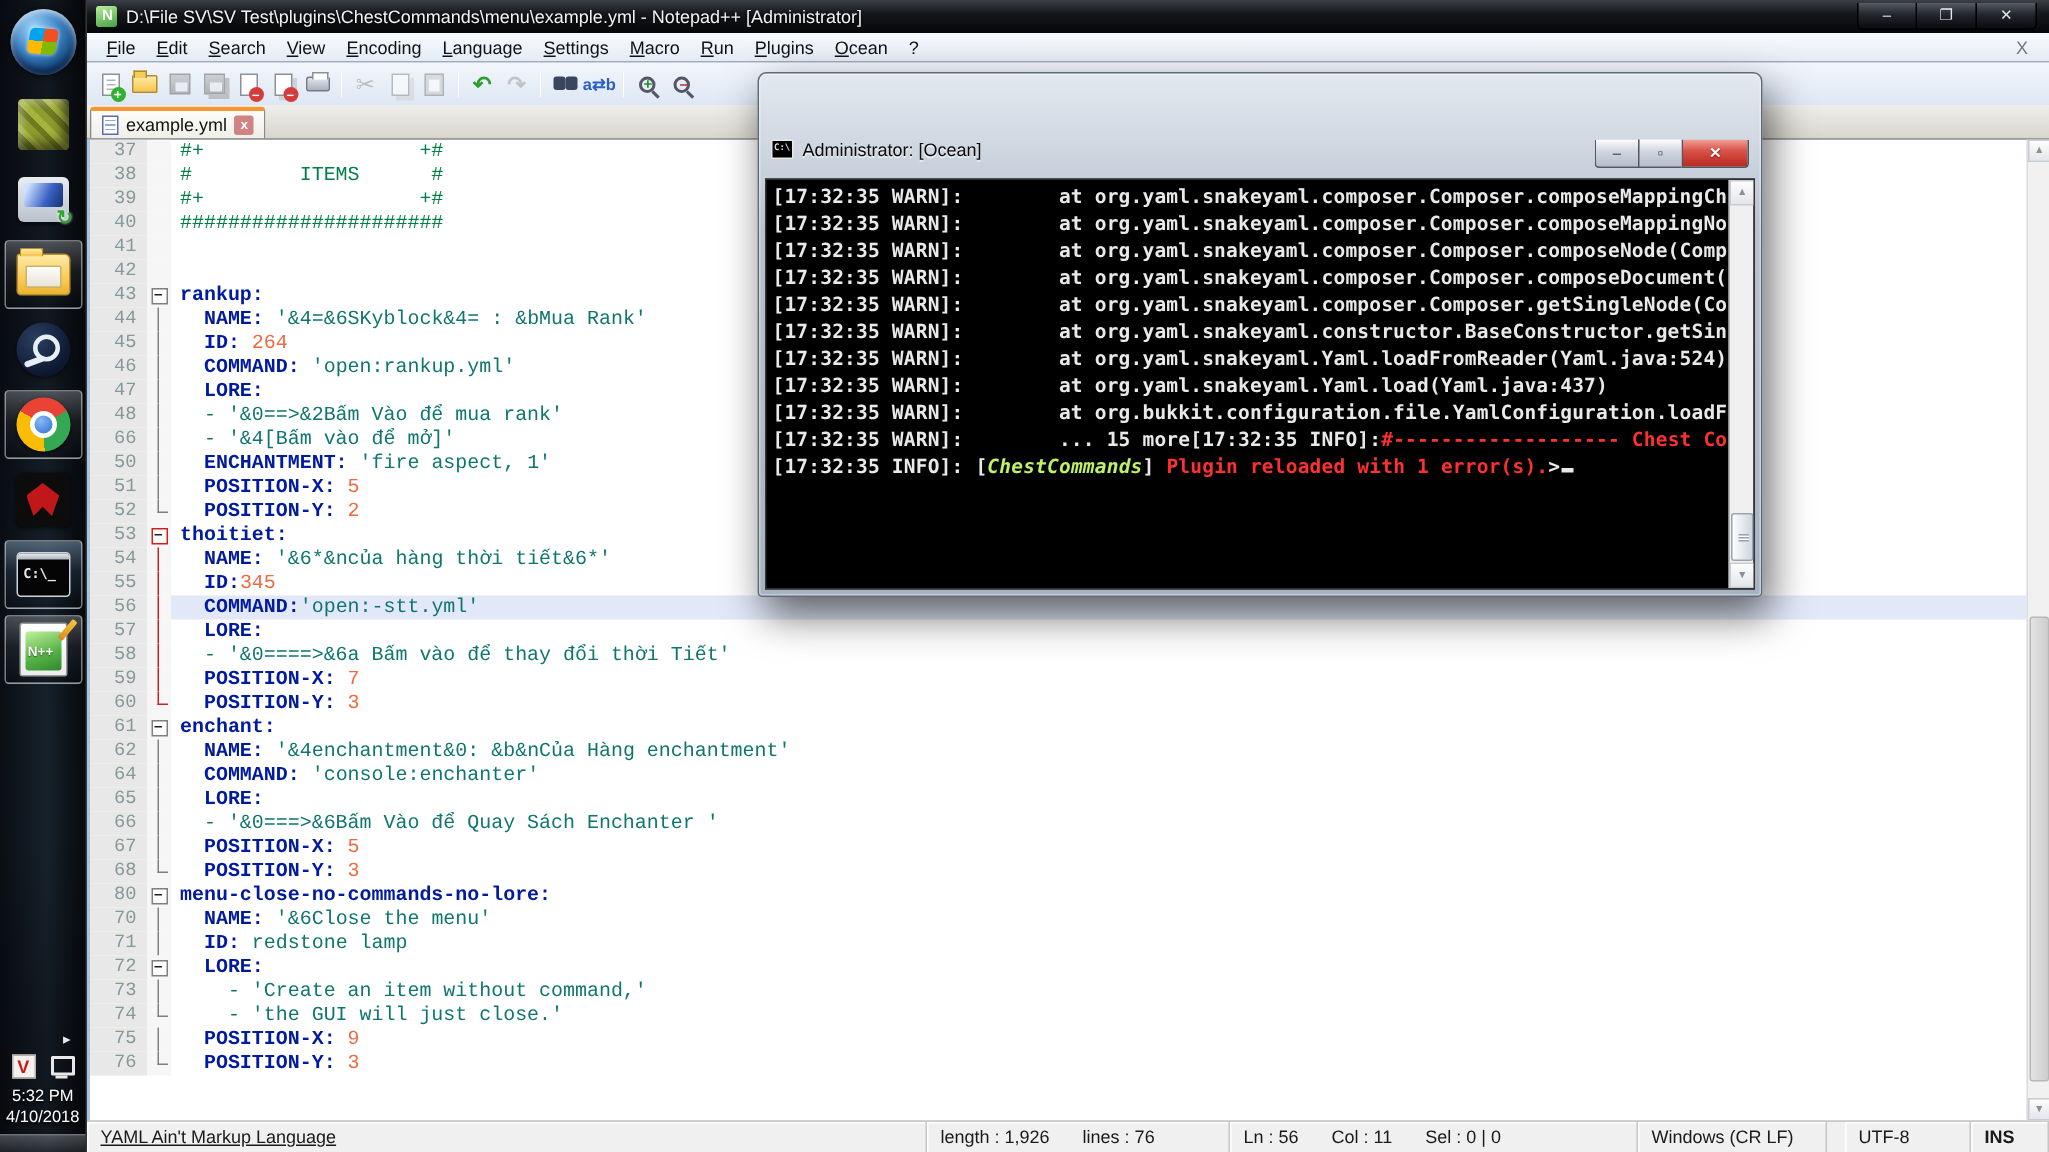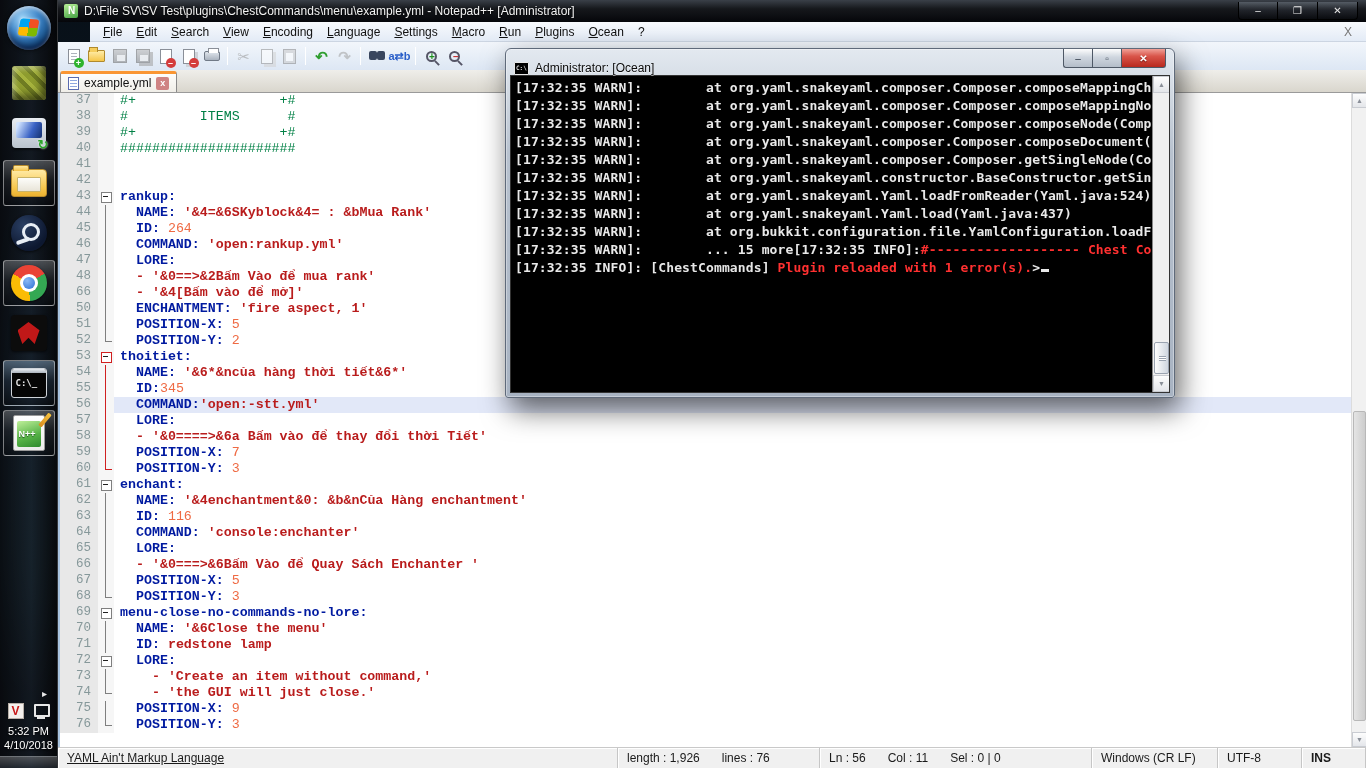--- a/index.html
+++ b/index.html
@@ -66,21 +66,21 @@
   #npp-titlebar{height:22px;background:linear-gradient(#3a4048,#16181c 40%,#05060a);display:flex;align-items:center;padding:0 6px;flex:0 0 auto;cursor:default;}
   #npp-icon{width:14px;height:14px;background:linear-gradient(160deg,#baf09a,#43a143);border-radius:2px;margin-right:6px;position:relative;flex:0 0 auto;}
   #npp-icon::after{content:"N";position:absolute;left:4px;top:1px;font:bold 10px "Liberation Sans",sans-serif;color:#fff;}
   #npp-title{color:#f2f2f2;font-size:12px;text-shadow:0 1px 2px #000;white-space:nowrap;overflow:hidden;flex:1;}
   .capbtns{display:flex;flex:0 0 auto;margin:-1px 2px 0 0;}
   .capbtn{width:40px;height:18px;border:1px solid #000;border-top:none;display:flex;align-items:center;justify-content:center;
     background:linear-gradient(rgba(120,130,140,.5),rgba(40,44,52,.6) 50%,rgba(10,12,16,.7));color:#e8e8e8;font-size:10px;cursor:pointer;}
   .capbtn+.capbtn{border-left:none;}
   .capbtn.first{border-radius:0 0 0 4px;}
   .capbtn.last{border-radius:0 0 4px 0;}
-  #npp-menubar{height:20px;background:linear-gradient(#f8fafd,#e3ebf6);display:flex;align-items:center;padding:0 6px;flex:0 0 auto;border-bottom:1px solid #ccd5e2;margin-left:32px;}
+  #npp-menubar{height:20px;background:linear-gradient(#f8fafd,#e3ebf6);display:flex;align-items:center;padding:0 6px;flex:0 0 auto;border-bottom:1px solid #ccd5e2;}
   .menu-item{font-size:12px;color:#111;padding:2px 7px;cursor:pointer;}
   .menu-item::first-letter{text-decoration:underline;}
   #menubar-close{margin-left:auto;color:#777;font-size:12px;padding:0 8px;cursor:pointer;}
   #npp-toolbar{height:28px;background:linear-gradient(#f2f6fb,#dde7f4);display:flex;align-items:center;padding:0 4px;flex:0 0 auto;}
   .tbsep{width:1px;height:18px;background:#b9c2cf;border-right:1px solid #fff;margin:0 4px;}
   .tbi{width:23px;height:23px;display:flex;align-items:center;justify-content:center;cursor:pointer;border-radius:2px;position:relative;}
   .tbi.dis{filter:grayscale(1);opacity:.55;cursor:default;}
   .g-page{width:12px;height:15px;background:#fff;border:1px solid #8a8f98;position:relative;}
   .g-page i{position:absolute;left:2px;top:3px;width:6px;height:1px;background:#aeb4bd;box-shadow:0 3px 0 #aeb4bd,0 6px 0 #aeb4bd;}
   .bplus::after,.bminus::after{position:absolute;right:-5px;bottom:-5px;width:10px;height:10px;border-radius:50%;color:#fff;font:bold 9px/10px "Liberation Sans",sans-serif;text-align:center;}
@@ -127,52 +127,52 @@
   .f-o::after,.f-or::after{content:"";position:absolute;left:5px;top:7px;width:5px;height:1px;background:#202020;}
   .f-or::before{border-color:#d02020;}
   .f-i::before,.f-ir::before{content:"";position:absolute;left:7px;top:0;bottom:0;width:1px;background:#7f7f7f;}
   .f-ir::before{background:#d02020;}
   .f-e::before,.f-er::before{content:"";position:absolute;left:7px;top:0;height:9px;width:1px;background:#7f7f7f;}
   .f-e::after,.f-er::after{content:"";position:absolute;left:7px;top:8px;width:7px;height:1px;background:#7f7f7f;}
   .f-er::before,.f-er::after{background:#d02020;}
   .sy-k{color:#001aa0;font-weight:bold;}
   .sy-n{color:#ef6a43;}
   .sy-c{color:#008045;}
-  .sy-t{color:#b91c1c;font-weight:bold;}
+  .sy-t{color:#0f766e;}
   #editor-vscroll{flex:0 0 15px;background:#f1f1f1;border-left:1px solid #dcdcdc;position:relative;}
   .sb-arrow{position:absolute;left:0;width:15px;height:15px;background:linear-gradient(#fdfdfd,#e4e6ea);border:1px solid #c9ccd2;color:#8a8f98;font-size:7px;text-align:center;line-height:14px;cursor:pointer;}
   #editor-vscroll .up{top:0;} #editor-vscroll .down{bottom:0;}
   #editor-thumb{position:absolute;left:1px;width:13px;top:318px;height:310px;background:linear-gradient(90deg,#e4e4e4,#cdcdcd);border:1px solid #b8b8b8;border-radius:2px;cursor:pointer;}
   #npp-statusbar{height:21px;background:#f0f0f0;border-top:1px solid #c9c9c9;display:flex;align-items:stretch;font-size:12px;color:#1a1a1a;flex:0 0 auto;}
   .sb-sec{display:flex;align-items:center;padding:0 9px;border-right:1px solid #c6c6c6;box-shadow:inset 1px 1px 0 #fff;white-space:pre;gap:22px;}
   .sb-doctype{flex:0 0 560px;text-decoration:underline;}
   .sb-len{flex:0 0 202px;}
   .sb-pos{flex:0 0 272px;}
   .sb-eol{flex:0 0 126px;}
-  .sb-enc{flex:0 0 84px;}
+  .sb-enc{flex:0 0 84px;margin-left:12px;}
   .sb-ins{flex:1;font-weight:bold;}
 
   
   #console{position:absolute;left:505px;top:48px;width:670px;height:350px;z-index:90;
     background:linear-gradient(#e3e9f0,#b8c2cf 30%,#a8b3c2);border:1px solid #5f6a7a;border-radius:6px 6px 3px 3px;
     box-shadow:0 0 0 1px rgba(255,255,255,.35) inset, 5px 12px 28px rgba(0,0,0,.6);display:flex;flex-direction:column;}
-  #con-titlebar{height:26px;display:flex;align-items:flex-end;padding:0 8px;flex:0 0 auto;cursor:move;position:relative;}
+  #con-titlebar{height:26px;display:flex;align-items:flex-start;padding:0 8px;flex:0 0 auto;cursor:move;position:relative;margin-top:44px;}
   #con-icon{width:15px;height:13px;background:#000;border:1px solid #e8e8e8;border-radius:1px;position:relative;margin-right:6px;flex:0 0 auto;}
   #con-icon::after{content:"C:\\.";position:absolute;left:1px;top:1px;color:#ddd;font:bold 6px "DejaVu Sans Mono",monospace;}
   #con-title{font-size:12px;color:#0a0a0a;text-shadow:0 1px 0 rgba(255,255,255,.6);}
   #con-btns{position:absolute;right:8px;top:0;display:flex;}
   .conbtn{width:29px;height:19px;border:1px solid #4e5866;border-top:none;display:flex;align-items:center;justify-content:center;
     font-size:10px;color:#2a3442;background:linear-gradient(#fdfdfd,#cfd6df 45%,#b4bdc9);cursor:pointer;}
   .conbtn.min{border-radius:0 0 0 3px;border-right:none;}
   .conbtn.max{border-right:none;}
   .conbtn.close{width:45px;border-radius:0 0 3px 0;background:linear-gradient(#f0a198,#d9554a 40%,#b8291e);color:#fff;font-weight:bold;text-shadow:0 1px 1px #701008;}
   #con-body{flex:1;margin:0 4px 4px;display:flex;background:#000;border:1px solid #333;overflow:hidden;}
   #con-text{flex:1;padding:2px 0 0 4px;overflow:hidden;}
   .crow{font:bold 13px "DejaVu Sans Mono",monospace;letter-spacing:.13px;line-height:12.45px;white-space:pre;height:12.45px;}
-  .c-w{color:#e9e9e9;} .c-r{color:#ff3030;} .c-g{color:#e5e5e5;}
+  .c-w{color:#e9e9e9;} .c-r{color:#ff3030;} .c-g{color:#bef264;font-style:italic;}
   #con-cursor{display:inline-block;width:8px;height:3px;background:#e9e9e9;margin-left:1px;vertical-align:baseline;}
   #con-vscroll{flex:0 0 17px;background:#f0f0f0;position:relative;border-left:1px solid #888;}
   #con-vscroll .sb-arrow{width:17px;height:17px;line-height:16px;}
   #con-vscroll .up{top:0;} #con-vscroll .down{bottom:0;}
   #con-thumb{position:absolute;left:1px;width:15px;bottom:18px;height:32px;background:linear-gradient(90deg,#fdfdfd,#cfd6df);border:1px solid #9aa3b0;border-radius:2px;cursor:pointer;}
   #con-thumb::after{content:"";position:absolute;left:4px;top:13px;width:7px;height:1px;background:#9aa3b0;box-shadow:0 2px 0 #9aa3b0,0 4px 0 #9aa3b0, 0 1px 0 #fff,0 3px 0 #fff;}
 </style>
 </head>
 <body>
 
@@ -289,27 +289,26 @@
           <span class="erow"><span class="lnum">53</span><span class="fold f-or"></span><span class="codel"><span class="sy-k">thoitiet:</span></span></span>
           <span class="erow"><span class="lnum">54</span><span class="fold f-ir"></span><span class="codel"><span class="sy-t">  </span><span class="sy-k">NAME:</span><span class="sy-t"> '&amp;6*&amp;ncủa hàng thời tiết&amp;6*'</span></span></span>
           <span class="erow"><span class="lnum">55</span><span class="fold f-ir"></span><span class="codel"><span class="sy-t">  </span><span class="sy-k">ID:</span><span class="sy-n">345</span></span></span>
           <span class="erow cur"><span class="lnum">56</span><span class="fold f-ir"></span><span class="codel"><span class="sy-t">  </span><span class="sy-k">COMMAND:</span><span class="sy-t">'open:-stt.yml'</span></span></span>
           <span class="erow"><span class="lnum">57</span><span class="fold f-ir"></span><span class="codel"><span class="sy-t">  </span><span class="sy-k">LORE:</span></span></span>
           <span class="erow"><span class="lnum">58</span><span class="fold f-ir"></span><span class="codel"><span class="sy-t">  - '&amp;0====&gt;&amp;6a Bấm vào để thay đổi thời Tiết'</span></span></span>
           <span class="erow"><span class="lnum">59</span><span class="fold f-ir"></span><span class="codel"><span class="sy-t">  </span><span class="sy-k">POSITION-X:</span><span class="sy-t"> </span><span class="sy-n">7</span></span></span>
           <span class="erow"><span class="lnum">60</span><span class="fold f-er"></span><span class="codel"><span class="sy-t">  </span><span class="sy-k">POSITION-Y:</span><span class="sy-t"> </span><span class="sy-n">3</span></span></span>
           <span class="erow"><span class="lnum">61</span><span class="fold f-o"></span><span class="codel"><span class="sy-k">enchant:</span></span></span>
           <span class="erow"><span class="lnum">62</span><span class="fold f-i"></span><span class="codel"><span class="sy-t">  </span><span class="sy-k">NAME:</span><span class="sy-t"> '&amp;4enchantment&amp;0: &amp;b&amp;nCủa Hàng enchantment'</span></span></span>
-          <span class="erow"><span class="lnum">63</span><span class="fold f-i"></span><span class="codel"><span class="sy-t">  </span><span class="sy-k">ID:</span><span class="sy-t"> </span><span class="sy-n">116</span></span></span>
           <span class="erow"><span class="lnum">64</span><span class="fold f-i"></span><span class="codel"><span class="sy-t">  </span><span class="sy-k">COMMAND:</span><span class="sy-t"> 'console:enchanter'</span></span></span>
           <span class="erow"><span class="lnum">65</span><span class="fold f-i"></span><span class="codel"><span class="sy-t">  </span><span class="sy-k">LORE:</span></span></span>
           <span class="erow"><span class="lnum">66</span><span class="fold f-i"></span><span class="codel"><span class="sy-t">  - '&amp;0===&gt;&amp;6Bấm Vào để Quay Sách Enchanter '</span></span></span>
           <span class="erow"><span class="lnum">67</span><span class="fold f-i"></span><span class="codel"><span class="sy-t">  </span><span class="sy-k">POSITION-X:</span><span class="sy-t"> </span><span class="sy-n">5</span></span></span>
           <span class="erow"><span class="lnum">68</span><span class="fold f-e"></span><span class="codel"><span class="sy-t">  </span><span class="sy-k">POSITION-Y:</span><span class="sy-t"> </span><span class="sy-n">3</span></span></span>
-          <span class="erow"><span class="lnum">69</span><span class="fold f-o"></span><span class="codel"><span class="sy-k">menu-close-no-commands-no-lore:</span></span></span>
+          <span class="erow"><span class="lnum">80</span><span class="fold f-o"></span><span class="codel"><span class="sy-k">menu-close-no-commands-no-lore:</span></span></span>
           <span class="erow"><span class="lnum">70</span><span class="fold f-i"></span><span class="codel"><span class="sy-t">  </span><span class="sy-k">NAME:</span><span class="sy-t"> '&amp;6Close the menu'</span></span></span>
           <span class="erow"><span class="lnum">71</span><span class="fold f-i"></span><span class="codel"><span class="sy-t">  </span><span class="sy-k">ID:</span><span class="sy-t"> redstone lamp</span></span></span>
           <span class="erow"><span class="lnum">72</span><span class="fold f-o"></span><span class="codel"><span class="sy-t">  </span><span class="sy-k">LORE:</span></span></span>
           <span class="erow"><span class="lnum">73</span><span class="fold f-i"></span><span class="codel"><span class="sy-t">    - 'Create an item without command,'</span></span></span>
           <span class="erow"><span class="lnum">74</span><span class="fold f-e"></span><span class="codel"><span class="sy-t">    - 'the GUI will just close.'</span></span></span>
           <span class="erow"><span class="lnum">75</span><span class="fold f-i"></span><span class="codel"><span class="sy-t">  </span><span class="sy-k">POSITION-X:</span><span class="sy-t"> </span><span class="sy-n">9</span></span></span>
           <span class="erow"><span class="lnum">76</span><span class="fold f-e"></span><span class="codel"><span class="sy-t">  </span><span class="sy-k">POSITION-Y:</span><span class="sy-t"> </span><span class="sy-n">3</span></span></span>
         </div>
       <div id="editor-vscroll">
         <div class="sb-arrow up">▲</div>

